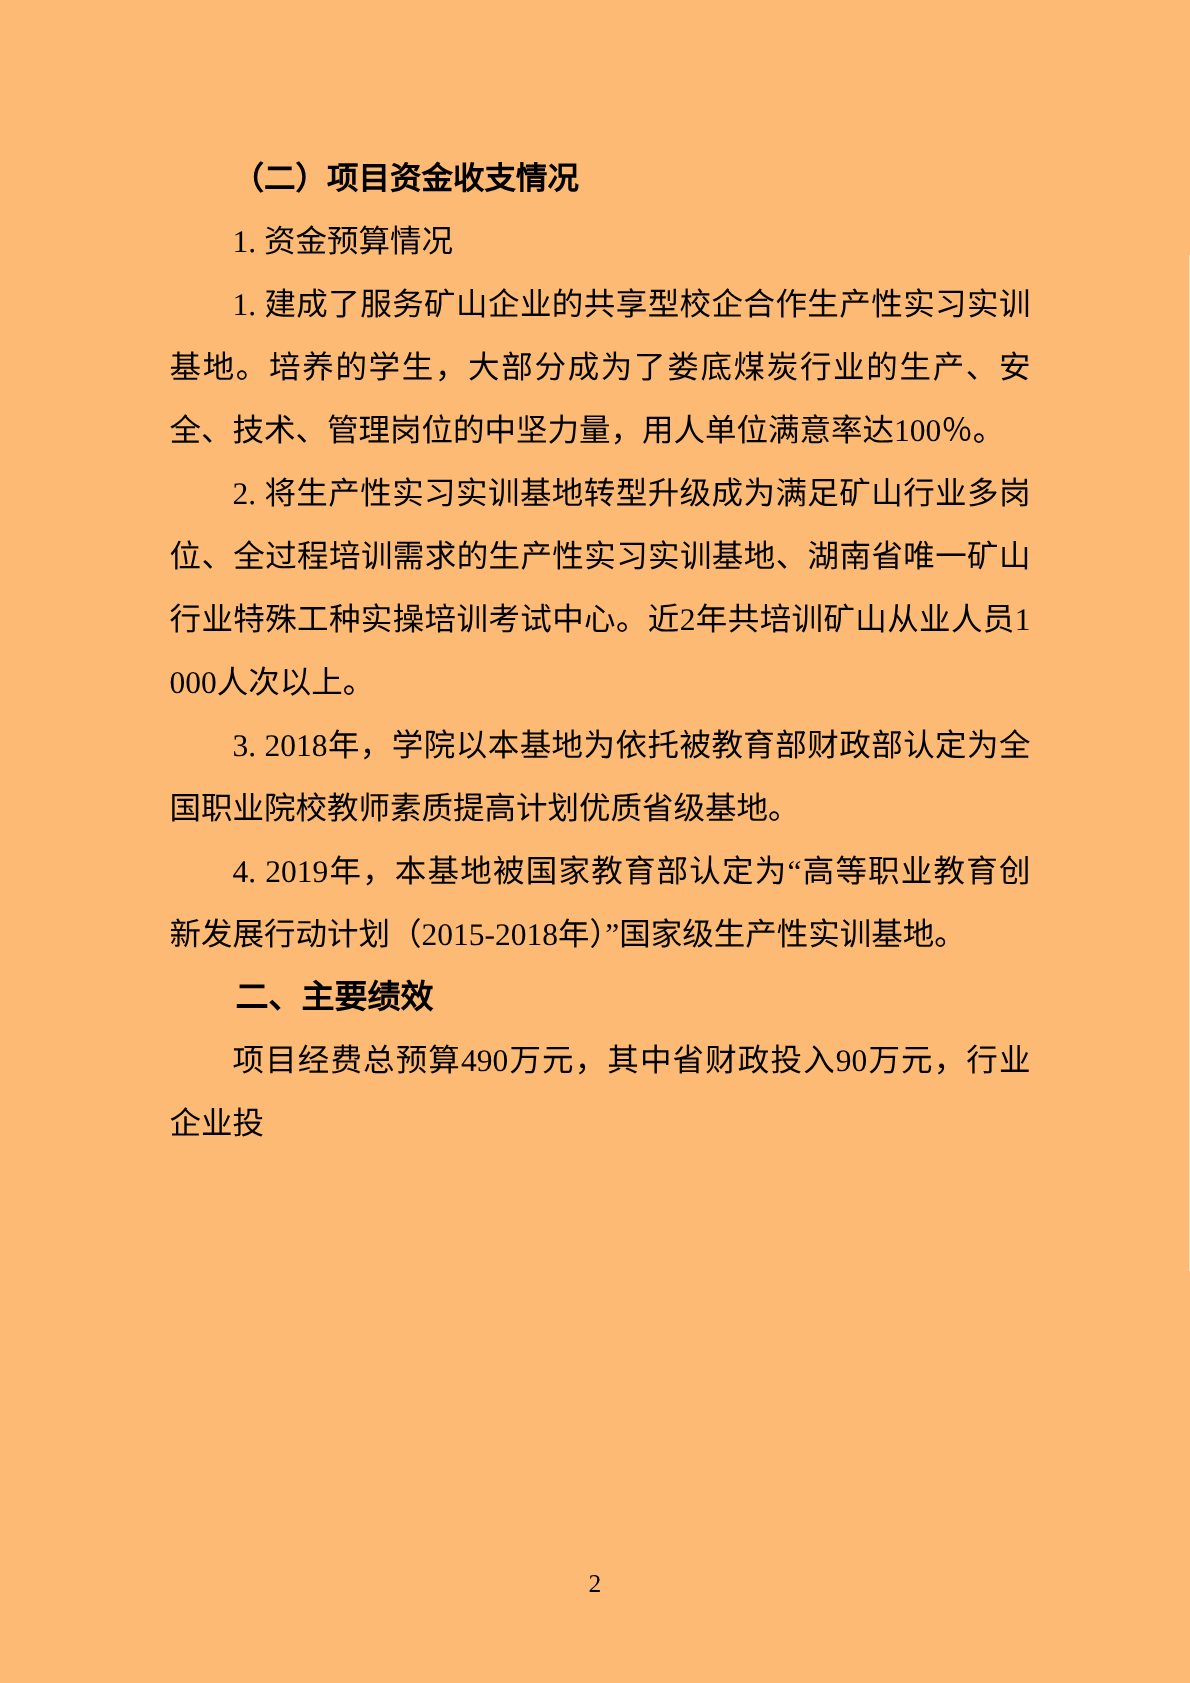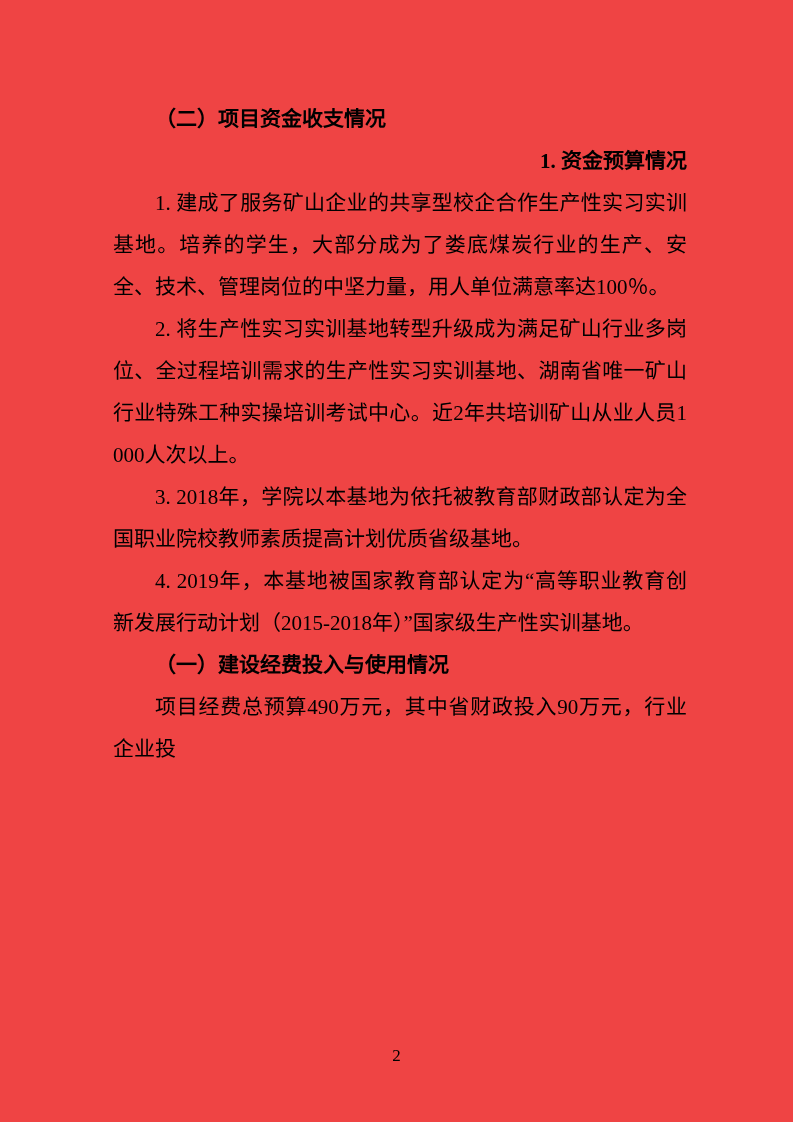--- a/index.html
+++ b/index.html
@@ -5,21 +5,21 @@
   html, body {
     margin: 0;
     padding: 0;
     background: #ffffff;
   }
   .page {
     position: relative;
     width: 793px;
     height: 1122px;
     margin: 0 auto;
-    background: #ef4444;
+    background: #fdba74;
     color: #000000;
     font-family: "Liberation Serif", "DejaVu Serif", serif;
     overflow: hidden;
     box-sizing: border-box;
   }
   .content {
     position: absolute;
     top: 98px;
     left: 113px;
     width: 574px;
@@ -36,22 +36,22 @@
     font-family: "Liberation Sans", "DejaVu Sans", sans-serif;
     font-weight: bold;
     font-size: 22px;
     text-align: left;
   }
   .h2 {
     font-weight: bold;
     text-align: left;
   }
   .h3 {
-    font-weight: bold;
-    text-align: right;
+    font-weight: normal;
+    text-align: left;
   }
   .page-number {
     position: absolute;
     left: 0;
     right: 0;
     bottom: 56px;
     text-align: center;
     font-size: 17px;
     line-height: 20px;
     color: #000000;
@@ -61,17 +61,17 @@
 <body>
 
 <div class="page">
   <div class="content">
     <p class="block h2">（二）项目资金收支情况</p>
     <p class="block h3">1. 资金预算情况</p>
     <p class="block">1. 建成了服务矿山企业的共享型校企合作生产性实习实训基地。培养的学生，大部分成为了娄底煤炭行业的生产、安全、技术、管理岗位的中坚力量，用人单位满意率达100％。</p>
     <p class="block">2. 将生产性实习实训基地转型升级成为满足矿山行业多岗位、全过程培训需求的生产性实习实训基地、湖南省唯一矿山行业特殊工种实操培训考试中心。近2年共培训矿山从业人员1000人次以上。</p>
     <p class="block">3. 2018年，学院以本基地为依托被教育部财政部认定为全国职业院校教师素质提高计划优质省级基地。</p>
     <p class="block">4. 2019年，本基地被国家教育部认定为“高等职业教育创新发展行动计划（2015-2018年）”国家级生产性实训基地。</p>
-    <p class="block h2">（一）建设经费投入与使用情况</p>
+    <p class="block h1">二、主要绩效</p>
     <p class="block">项目经费总预算490万元，其中省财政投入90万元，行业企业投</p>
   </div>
   <div class="page-number">2</div>
 </div>
 
 </body></html>

